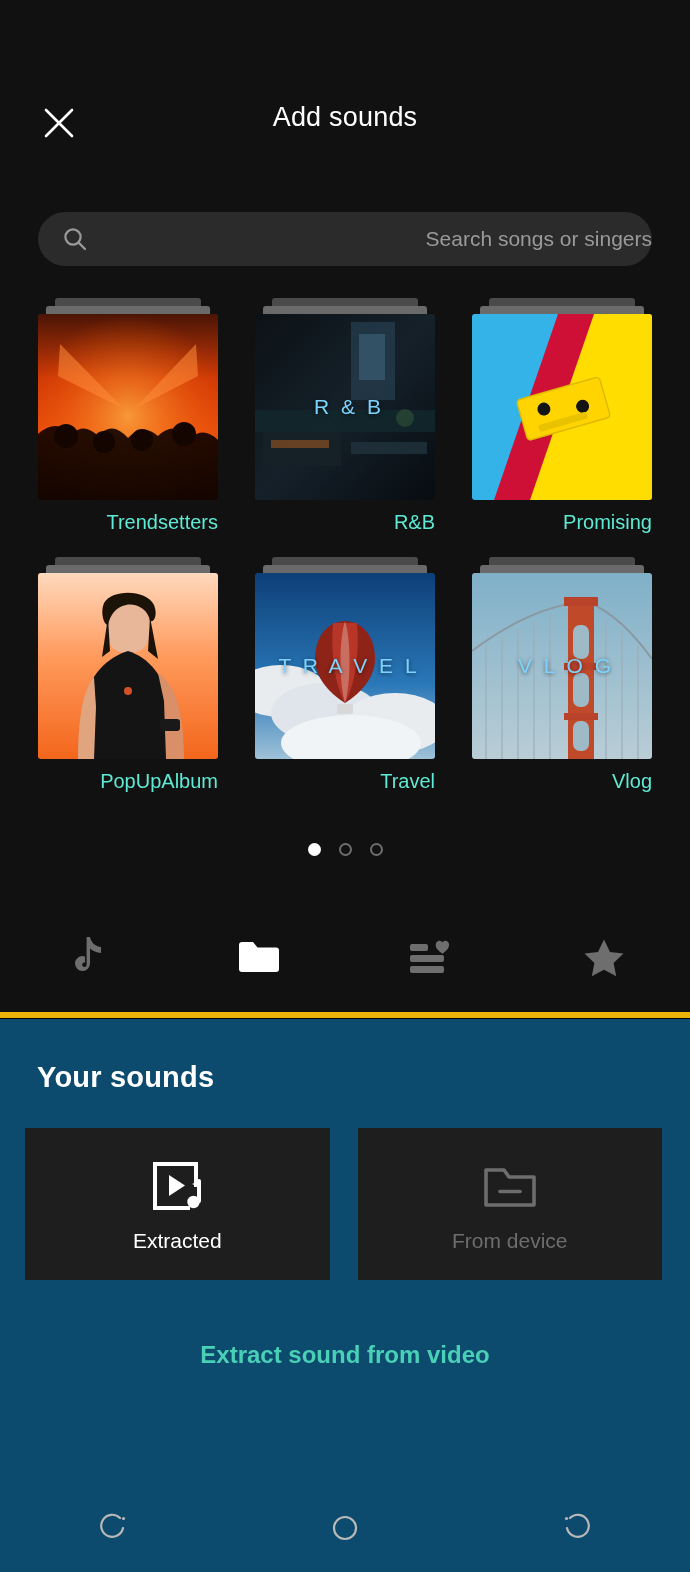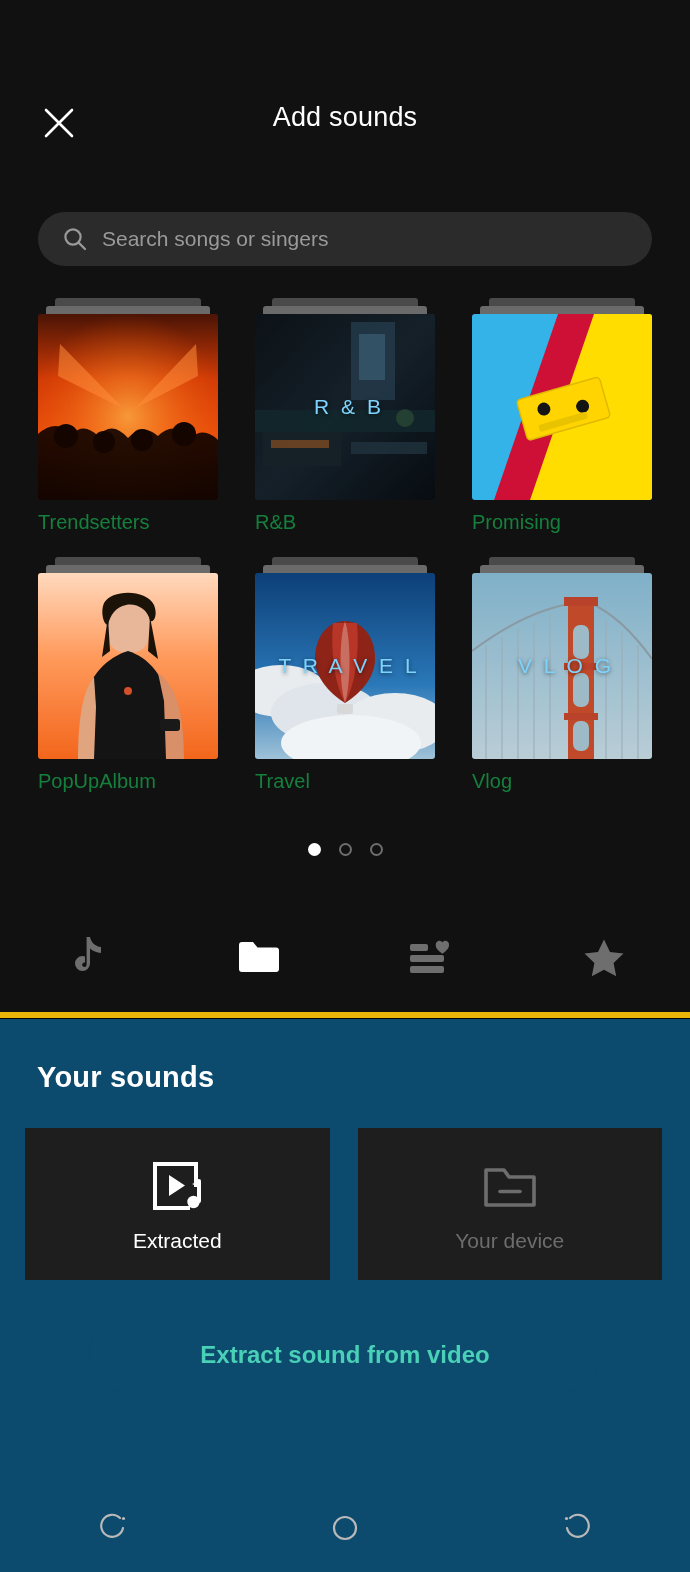--- a/index.html
+++ b/index.html
@@ -31,21 +31,21 @@
     position: absolute; left: 0; top: 14px; width: 690px;
     text-align: center;
     color: #fff; font-size: 27px; font-weight: 400; letter-spacing: .2px;
   }
 
   
   .search-bar {
     position: absolute; left: 38px; top: 212px;
     width: 614px; height: 54px;
     background: #2b2b2b; border-radius: 27px;
-    display: flex; align-items: center; cursor: text;
+    display: flex; align-items: center; cursor: text; justify-content: space-between;
   }
   .search-icon { margin-left: 24px; width: 26px; height: 26px; flex: 0 0 auto; }
   .search-placeholder {
     margin-left: 14px; color: #9a9a9a; font-size: 21px; font-weight: 400;
   }
 
   
   .cat-grid {
     position: absolute; left: 38px; top: 298px;
     width: 614px;
@@ -71,22 +71,22 @@
   .thumb svg { display: block; width: 180px; height: 186px; }
   .thumb-text {
     position: absolute; left: 0; top: 50%; width: 100%;
     transform: translateY(-50%);
     text-align: center; color: #7dd3fc; font-size: 21px;
     letter-spacing: 3px; font-weight: 400;
     text-shadow: 0 1px 4px rgba(0,0,0,.55);
     padding-left: 8px;
   }
   .cat-label {
-    margin-top: 11px; text-align: left;
-    color: #15803d; font-size: 20px; font-weight: 400;
+    margin-top: 11px; text-align: right;
+    color: #5eead4; font-size: 20px; font-weight: 400;
   }
 
   
   .dots {
     position: absolute; left: 0; top: 843px; width: 690px;
     display: flex; justify-content: center; align-items: center; gap: 18px;
   }
   .dot { width: 13px; height: 13px; border-radius: 50%; cursor: pointer; }
   .dot.active { background: #ffffff; }
   .dot.idle { background: transparent; border: 2px solid #6e6e6e; }
@@ -414,21 +414,21 @@
         <span class="tile-label">Extracted</span>
       </div>
 
       <div class="tile disabled">
         <span class="tile-icon">
           <svg width="56" height="52" viewBox="0 0 56 52" fill="none">
             <path d="M4 10 L22 10 L27 17 L52 17 L52 45 L4 45 Z" stroke="#6d6d6d" stroke-width="3.6" fill="none" stroke-linejoin="round"></path>
             <path d="M18 31.5 L38 31.5" stroke="#6d6d6d" stroke-width="3.6" stroke-linecap="round"></path>
           </svg>
         </span>
-        <span class="tile-label">Your device</span>
+        <span class="tile-label">From device</span>
       </div>
     </div>
 
     <div class="extract-btn">Extract sound from video</div>
   </div>
 
   <div class="navbar">
     <div class="nav-btn">
       <svg width="34" height="34" viewBox="0 0 34 34" fill="none">
         <path d="M22 7 A11 11 0 1 0 25 17" stroke="#b9b9b9" stroke-width="2.2" fill="none" stroke-linecap="round"></path>

